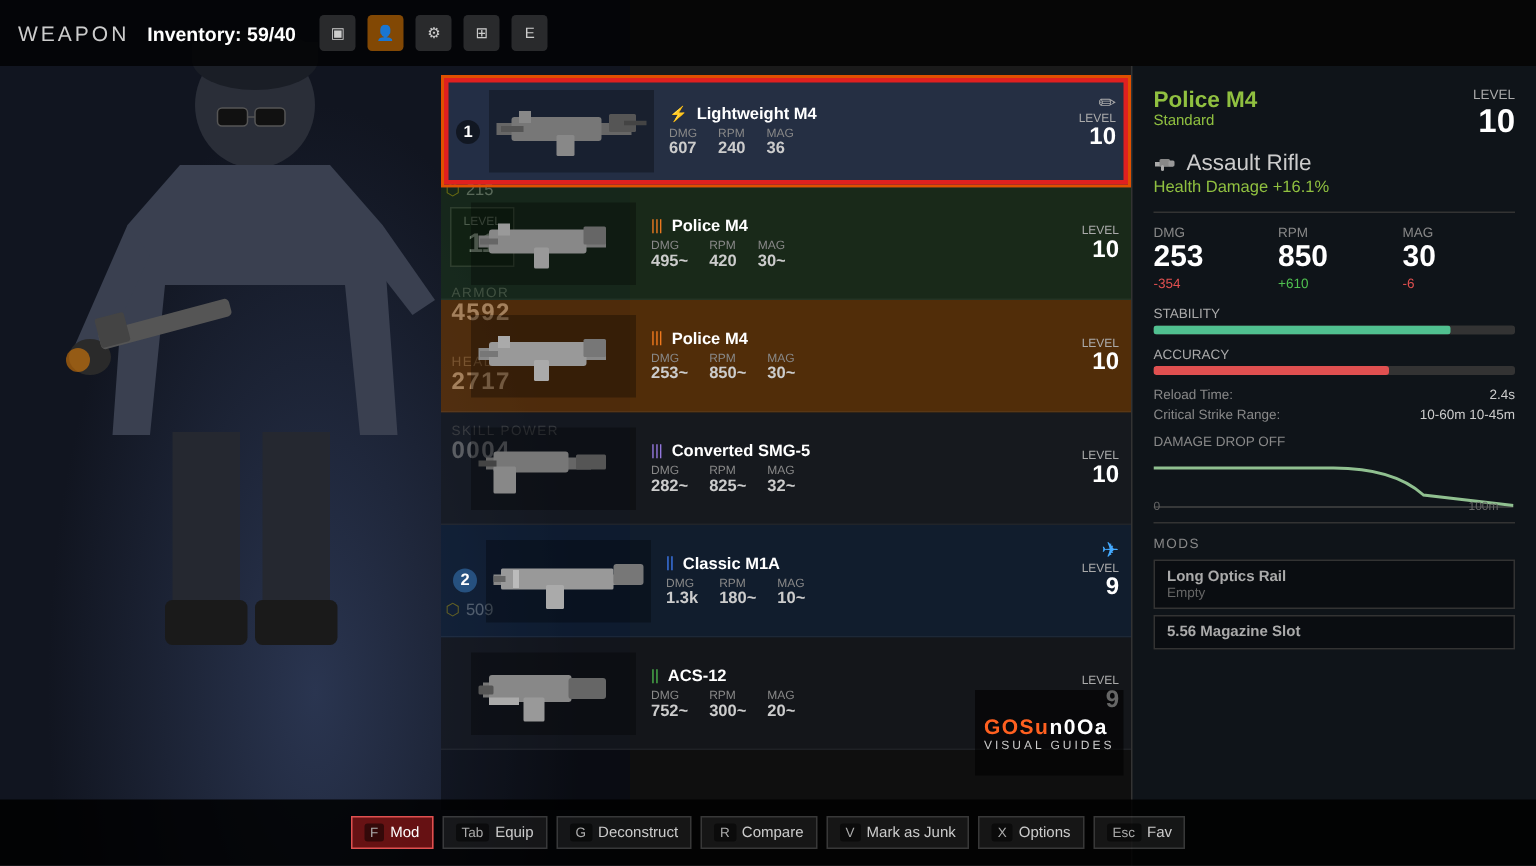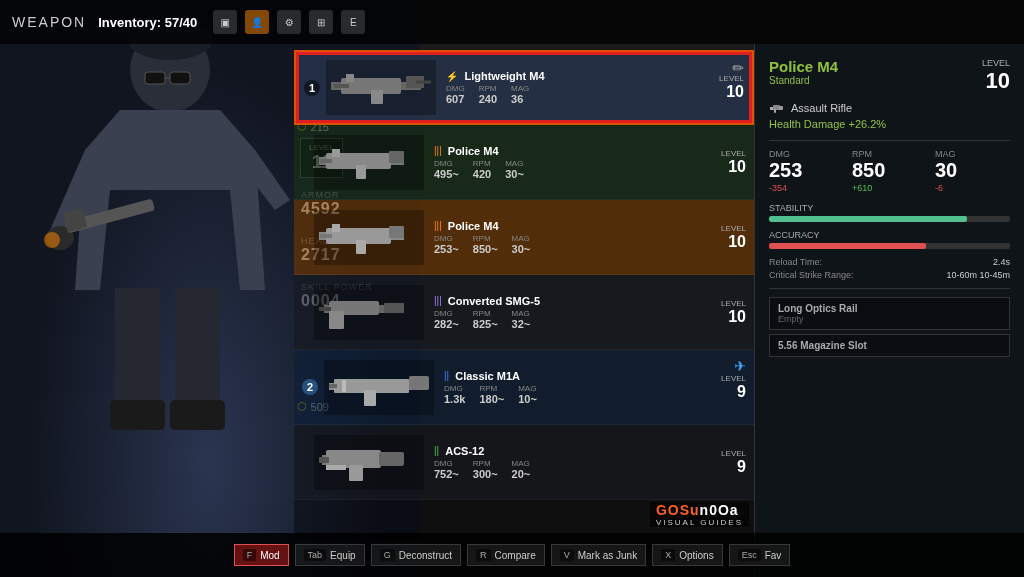--- a/index.html
+++ b/index.html
@@ -269,21 +269,21 @@
     }
 
     .detail-type-icon {
       width: 16px;
       height: 16px;
       fill: #aaa;
     }
 
     .detail-type-text {
       color: #ccc;
-      font-size: 11px;
+      font-size: 15px;
     }
 
     .detail-perk {
       color: #90c040;
       font-size: 11px;
       margin-bottom: 10px;
     }
 
     .detail-divider {
       border: none;
@@ -382,25 +382,25 @@
       background: rgba(0,0,0,0.5);
       padding: 1px 4px;
       border-radius: 2px;
       font-size: 9px;
       color: #aaa;
     }
 
     
     .watermark {
       position: absolute;
-      bottom: 50px;
+      bottom: 60px;
       right: 275px;
       z-index: 8;
       background: rgba(0,0,0,0.6);
-      padding: 0 6px;
+      padding: 16px 6px;
     }
 
     .watermark-top { color: #ff6020; font-size: 14px; font-weight: 900; letter-spacing: 1px; }
     .watermark-bottom { color: #ccc; font-size: 8px; letter-spacing: 2px; text-transform: uppercase; }
 
     
     .selected-border-overlay {
       position: absolute;
       left: 0; top: 0; right: 0; bottom: 0;
       border: 3px solid #e02020;
@@ -457,21 +457,21 @@
 
     <rect x="55" y="200" width="90" height="12" rx="3" fill="#555" transform="rotate(-15, 100, 206)"></rect>
     <rect x="55" y="200" width="20" height="20" rx="2" fill="#444" transform="rotate(-15, 65, 210)"></rect>
 
     <circle cx="42" cy="230" r="8" fill="rgba(255,140,0,0.5)"></circle>
   </svg>
 </div>
 
 <div class="top-hud">
   <span class="top-hud-title">Weapon</span>
-  <span class="inventory-count">Inventory: 57/40</span>
+  <span class="inventory-count">Inventory: 59/40</span>
   <div class="top-hud-icons">
     <div class="hud-icon">▣</div>
     <div class="hud-icon active">👤</div>
     <div class="hud-icon">⚙</div>
     <div class="hud-icon">⊞</div>
     <div class="hud-icon">E</div>
   </div>
 </div>
 
 <div class="level-badge" style="left:300px;top:138px;">
@@ -748,21 +748,21 @@
 
   <div class="detail-type-row">
     <svg class="detail-type-icon" viewBox="0 0 16 16">
       <rect x="1" y="7" width="12" height="3" fill="#aaa"></rect>
       <rect x="4" y="5" width="7" height="5" rx="1" fill="#888"></rect>
       <rect x="10" y="6" width="4" height="4" rx="1" fill="#999"></rect>
       <rect x="5" y="9" width="2" height="4" rx="1" fill="#aaa"></rect>
     </svg>
     <span class="detail-type-text">Assault Rifle</span>
   </div>
-  <div class="detail-perk">Health Damage +26.2%</div>
+  <div class="detail-perk">Health Damage +16.1%</div>
 
   <hr class="detail-divider">
 
   <div class="detail-stats-grid">
     <div class="ds-item">
       <span class="ds-label">DMG</span>
       <span class="ds-value">253</span>
       <span class="ds-delta neg">-354</span>
     </div>
     <div class="ds-item">
@@ -795,24 +795,36 @@
     <div class="dts-row">
       <span class="dts-label">Reload Time:</span>
       <span class="dts-value">2.4s</span>
     </div>
     <div class="dts-row">
       <span class="dts-label">Critical Strike Range:</span>
       <span class="dts-value">10-60m 10-45m</span>
     </div>
   </div>
 
+  <div style="margin-bottom:8px;">
+    <div style="color:#888;font-size:9px;margin-bottom:3px;text-transform:uppercase;">Damage Drop Off</div>
+    <div style="position:relative;height:38px;">
+      <svg width="240" height="38" viewBox="0 0 240 38">
+        <line x1="0" y1="36" x2="240" y2="36" stroke="#444" stroke-width="1"></line>
+        <path d="M 0 10 L 120 10 Q 160 10 180 28 L 240 35" stroke="#90c090" stroke-width="2" fill="none"></path>
+        <text x="0" y="38" fill="#666" font-size="8">0</text>
+        <text x="210" y="38" fill="#666" font-size="8">100m</text>
+      </svg>
+    </div>
+  </div>
 
   <hr class="detail-divider">
 
   <div class="mods-section">
+    <div class="mods-title">Mods</div>
     <div class="mod-slot">
       <div class="mod-slot-name">Long Optics Rail</div>
       <div class="mod-slot-value">Empty</div>
     </div>
     <div class="mod-slot">
       <div class="mod-slot-name">5.56 Magazine Slot</div>
     </div>
   </div>
 </div>
 

